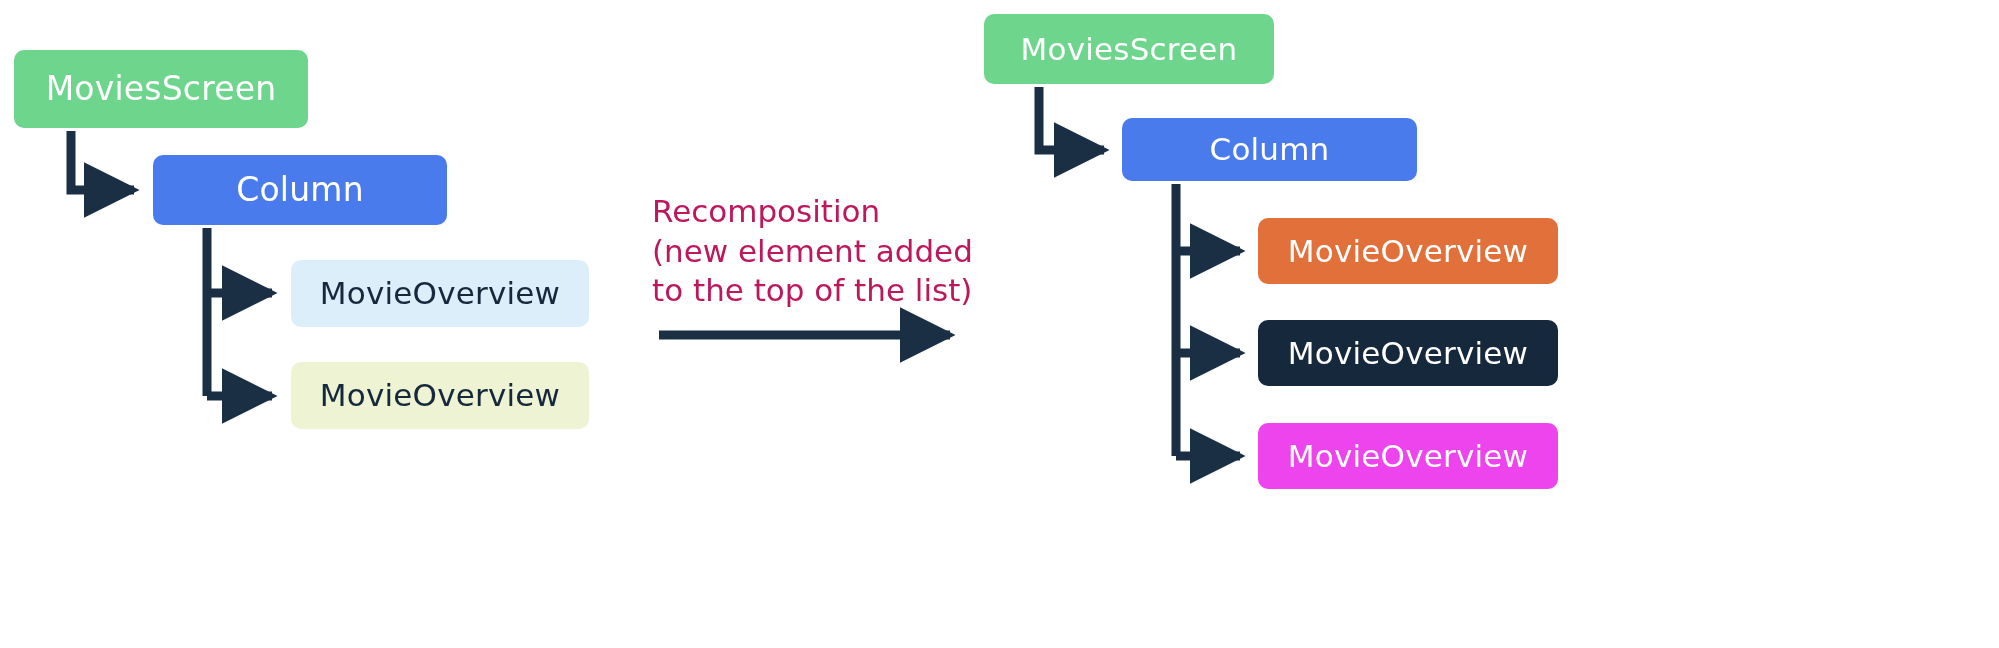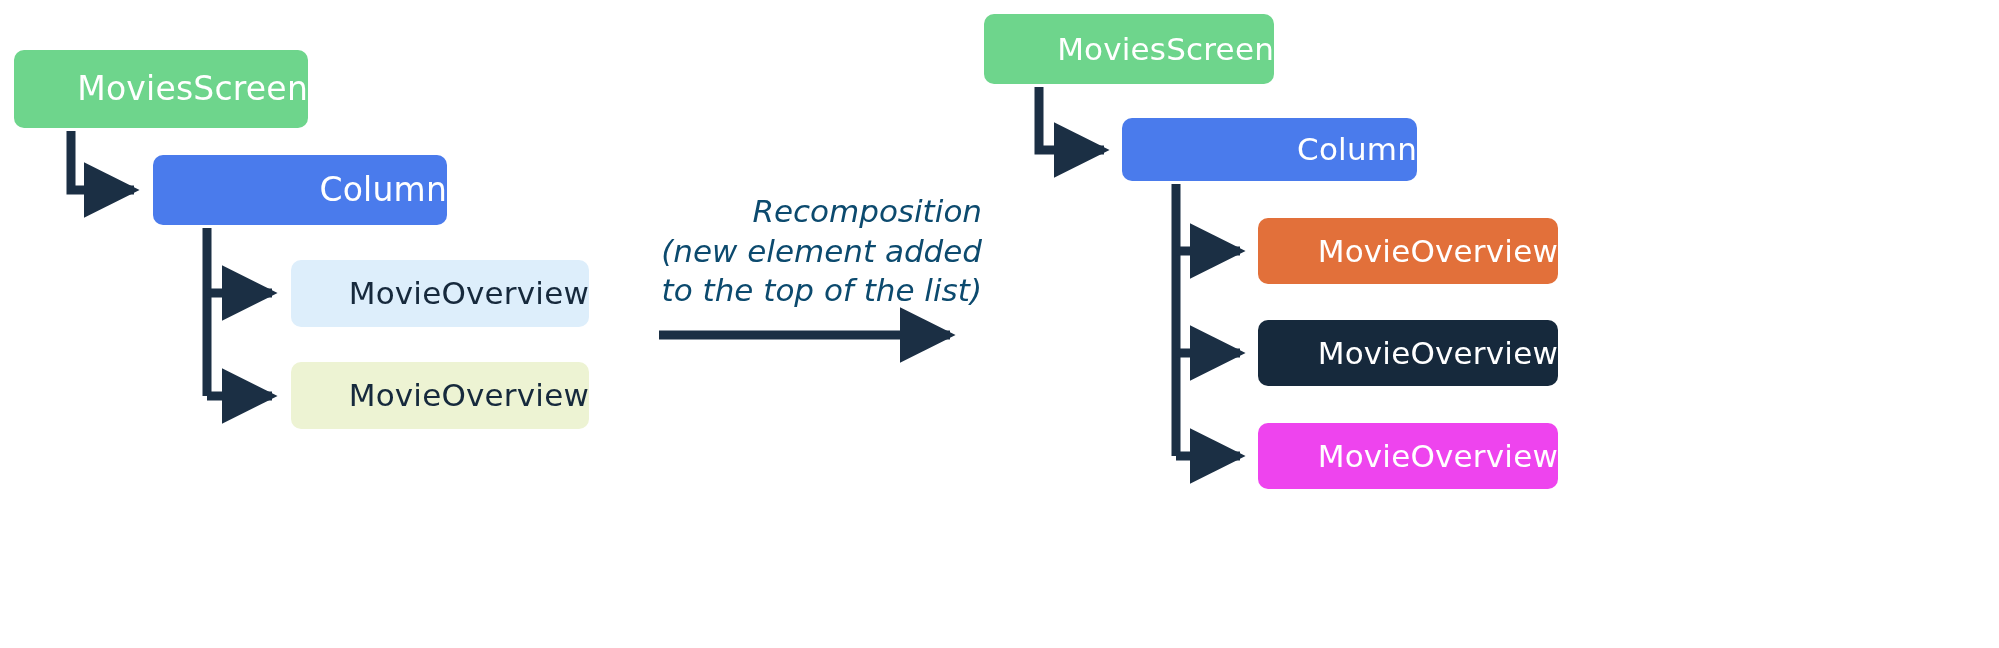--- a/index.html
+++ b/index.html
@@ -18,21 +18,21 @@
     position: absolute;
     left: 0; top: 0;
     width: 1999px;
     height: 648px;
   }
   .node {
     position: absolute;
     border-radius: 10px;
     display: flex;
     align-items: center;
-    justify-content: flex-end;
+    justify-content: center;
     box-sizing: border-box;
     text-align: center;
     letter-spacing: 0.2px;
     line-height: 1.1;
     white-space: nowrap;
   }
   .node-label {
     display: block;
   }
 
@@ -57,26 +57,25 @@
     height: 648px;
     pointer-events: none;
   }
 
   
   #center-caption {
     position: absolute;
     left: 652px;
     top: 192px;
     width: 330px;
-    text-align: right;
+    text-align: left;
     font-size: 31px;
     line-height: 1.28;
-    color: #0c4a6e;
+    color: #be185d;
     white-space: pre-line;
-    font-style: italic;
   }
 </style>
 </head>
 <body>
 
 <div id="stage">
 
   <svg id="wires" viewBox="0 0 1999 648" xmlns="http://www.w3.org/2000/svg">
     <defs>
       <marker id="ah" viewBox="0 0 10 10" refX="9" refY="5" markerWidth="6.2" markerHeight="6.2" orient="auto-start-reverse">

